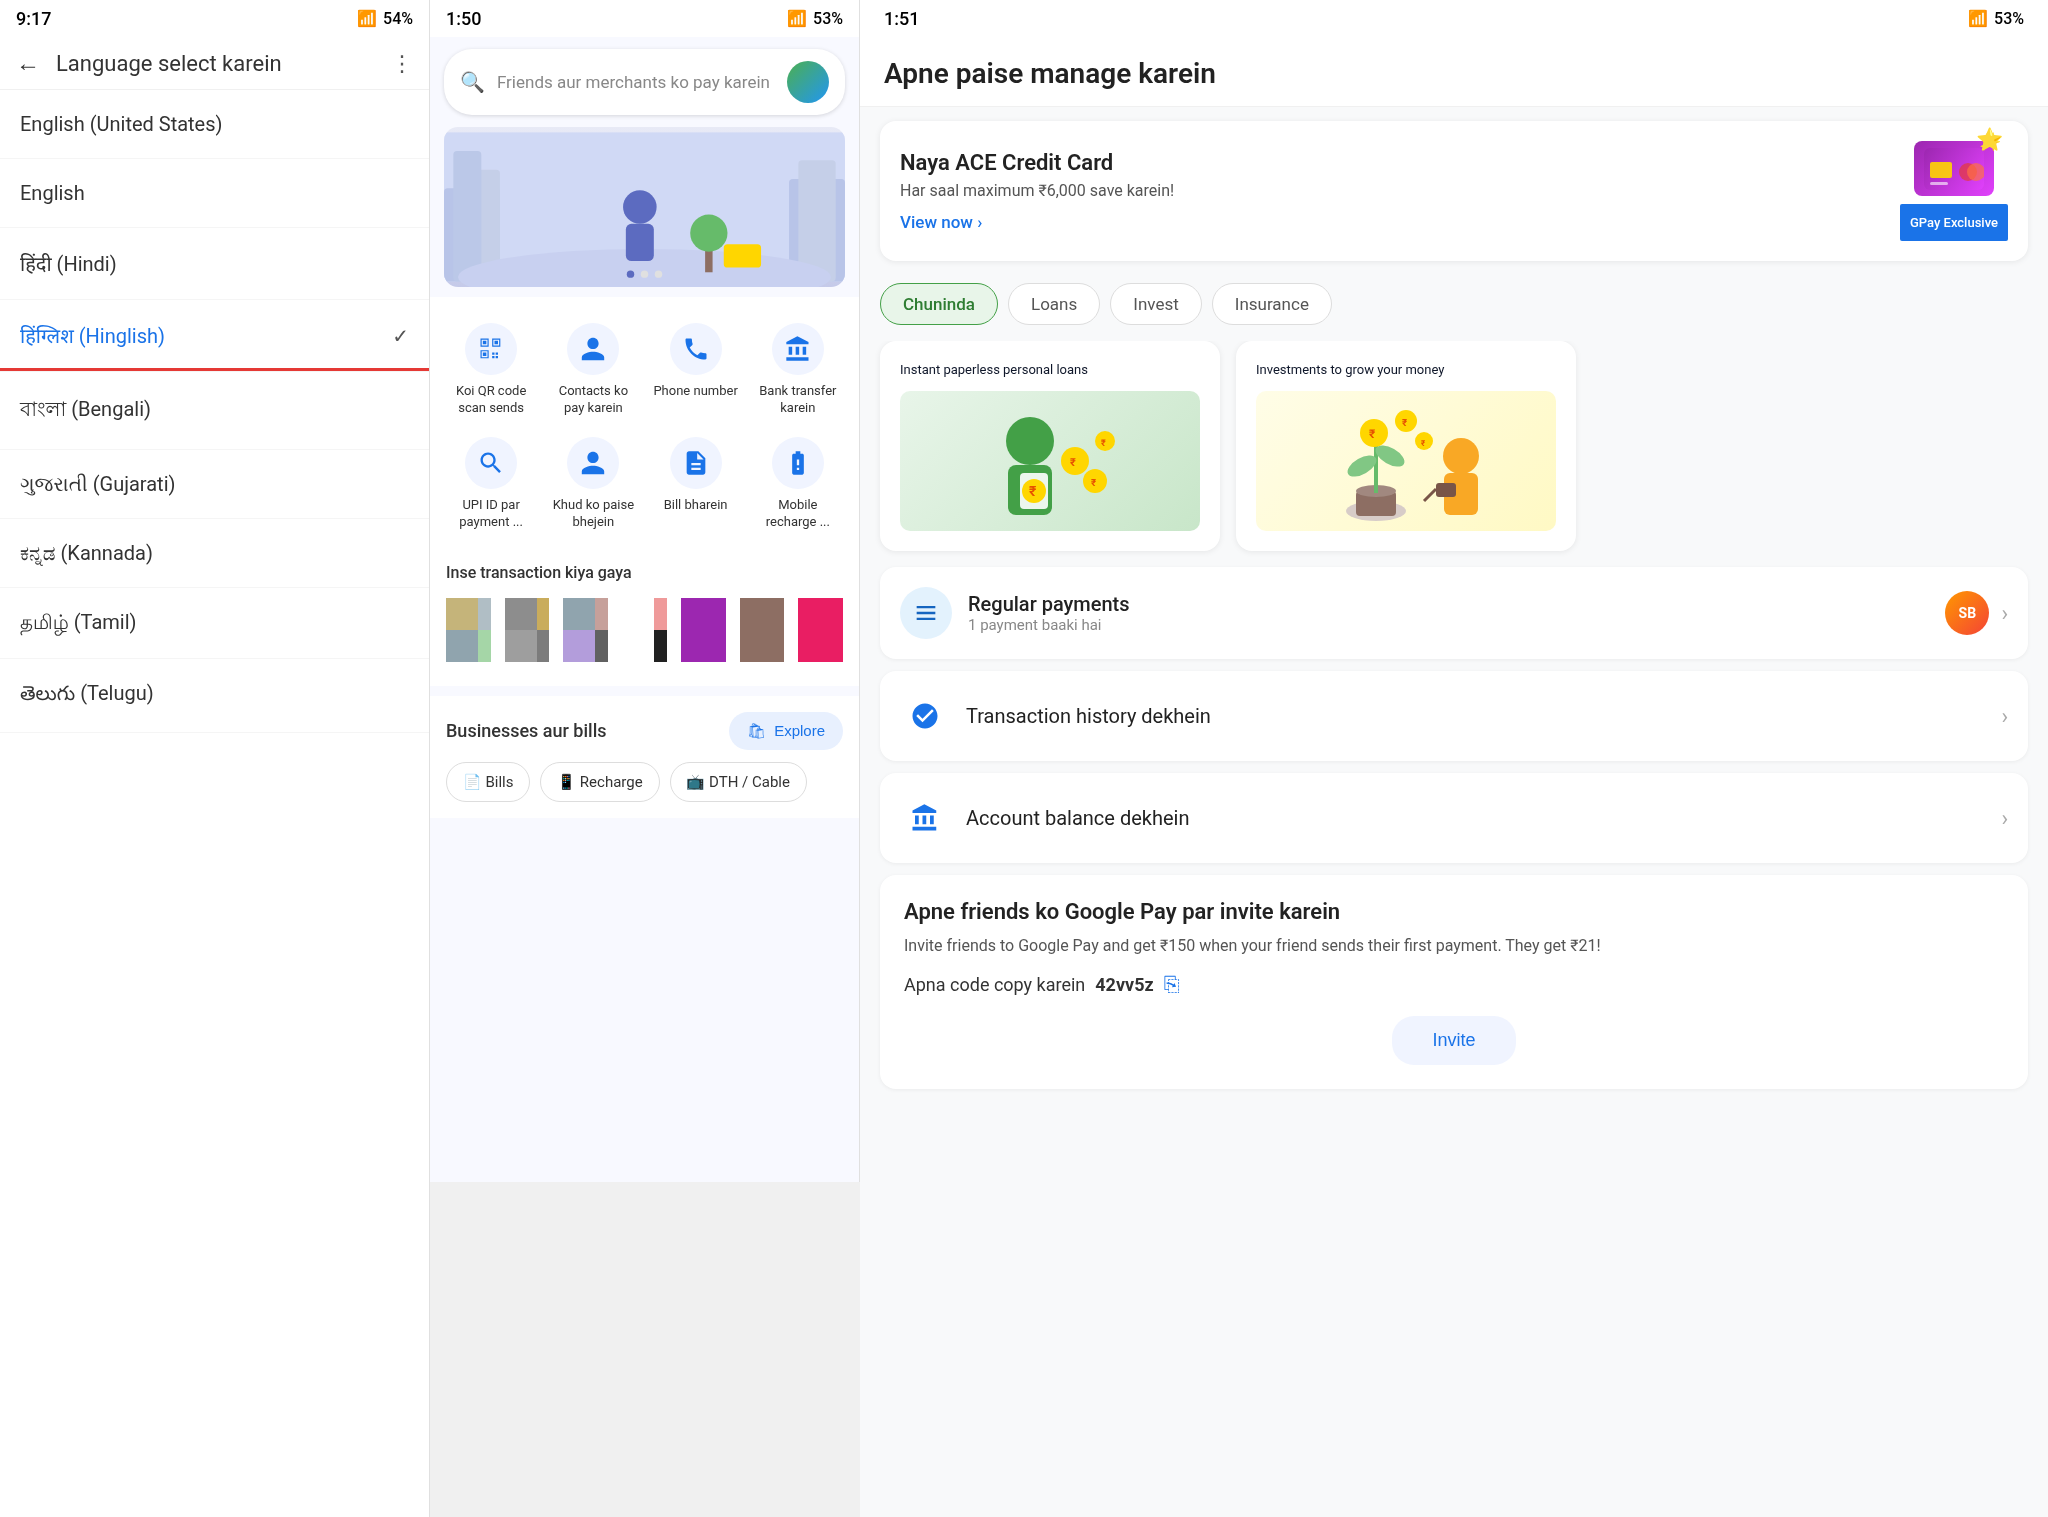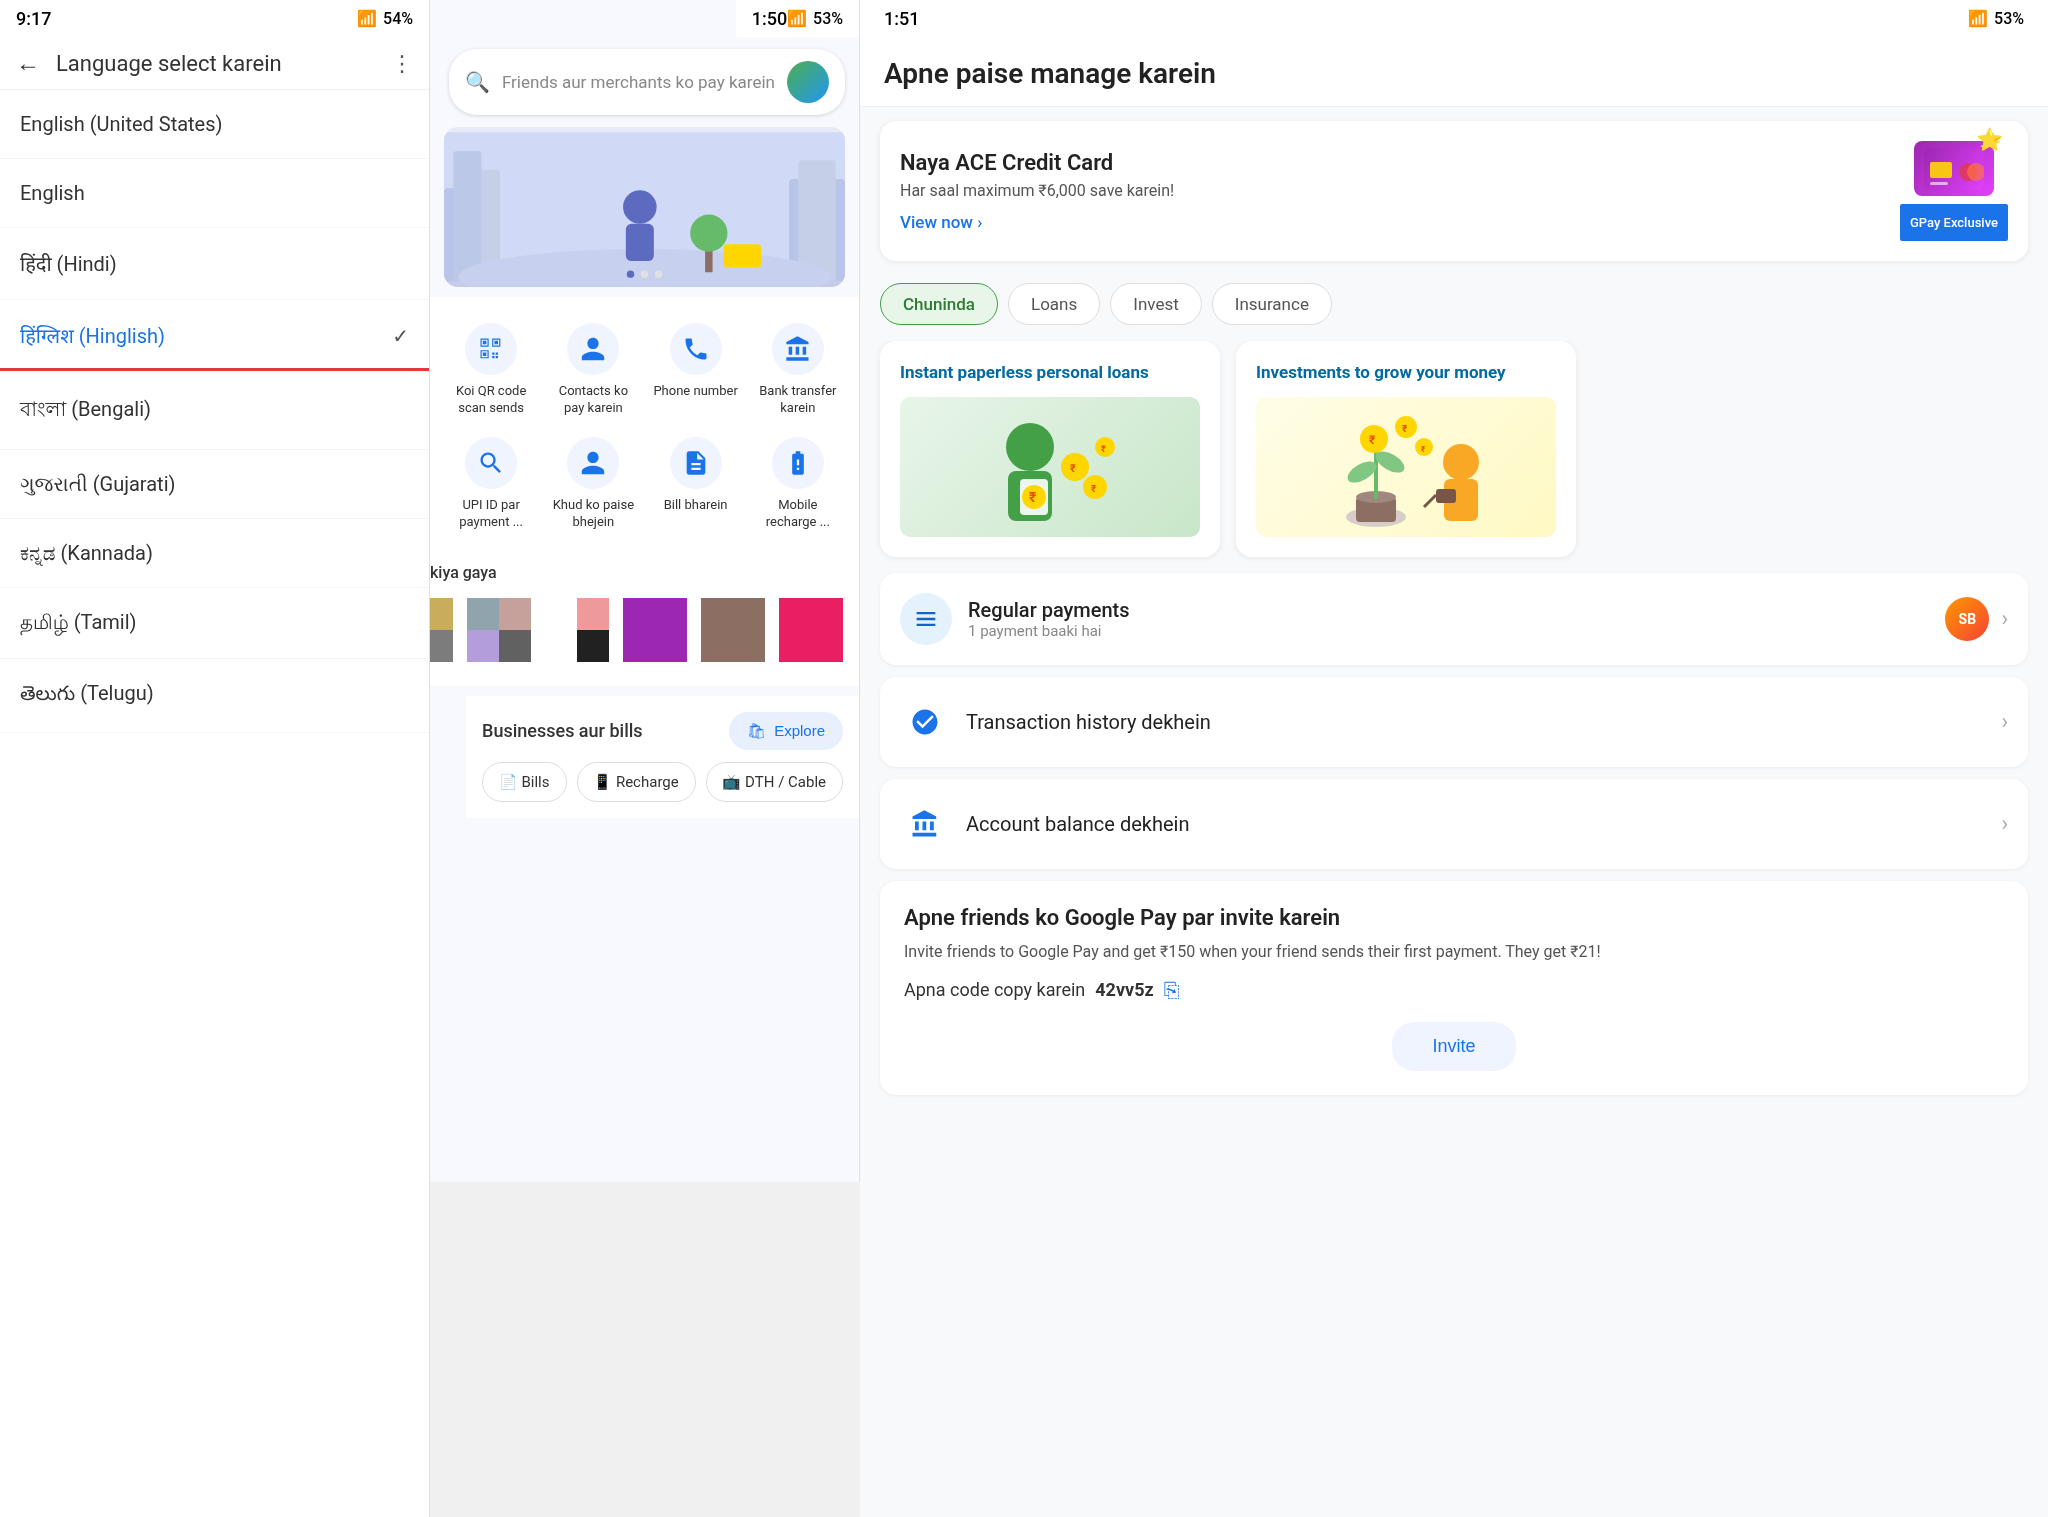--- a/index.html
+++ b/index.html
@@ -103,21 +103,20 @@
 
     
     .panel-gpay {
       width: 430px;
       height: 1182px;
       background: #f8f9ff;
       display: flex;
       flex-direction: column;
       border-right: 1px solid #e0e0e0;
       overflow: hidden;
-      align-items: flex-end;
     }
 
     .gpay-status-bar {
       display: flex;
       justify-content: space-between;
       align-items: center;
       padding: 8px 16px;
       background: #fff;
       font-size: 18px;
       font-weight: 500;
@@ -381,23 +380,23 @@
     .feature-card {
       min-width: 340px;
       background: #fff;
       border-radius: 16px;
       padding: 20px;
       box-shadow: 0 1px 6px rgba(0,0,0,0.08);
       overflow: hidden;
     }
 
     .feature-card-title {
-      font-size: 17px;
-      font-weight: 700;
-      color: #0369a1;
+      font-size: 13px;
+      font-weight: 400;
+      color: #0f172a;
       margin-bottom: 12px;
       line-height: 1.4;
     }
 
     .regular-payments-row {
       background: #fff;
       margin: 0 20px 12px;
       border-radius: 16px;
       padding: 20px;
       display: flex;

